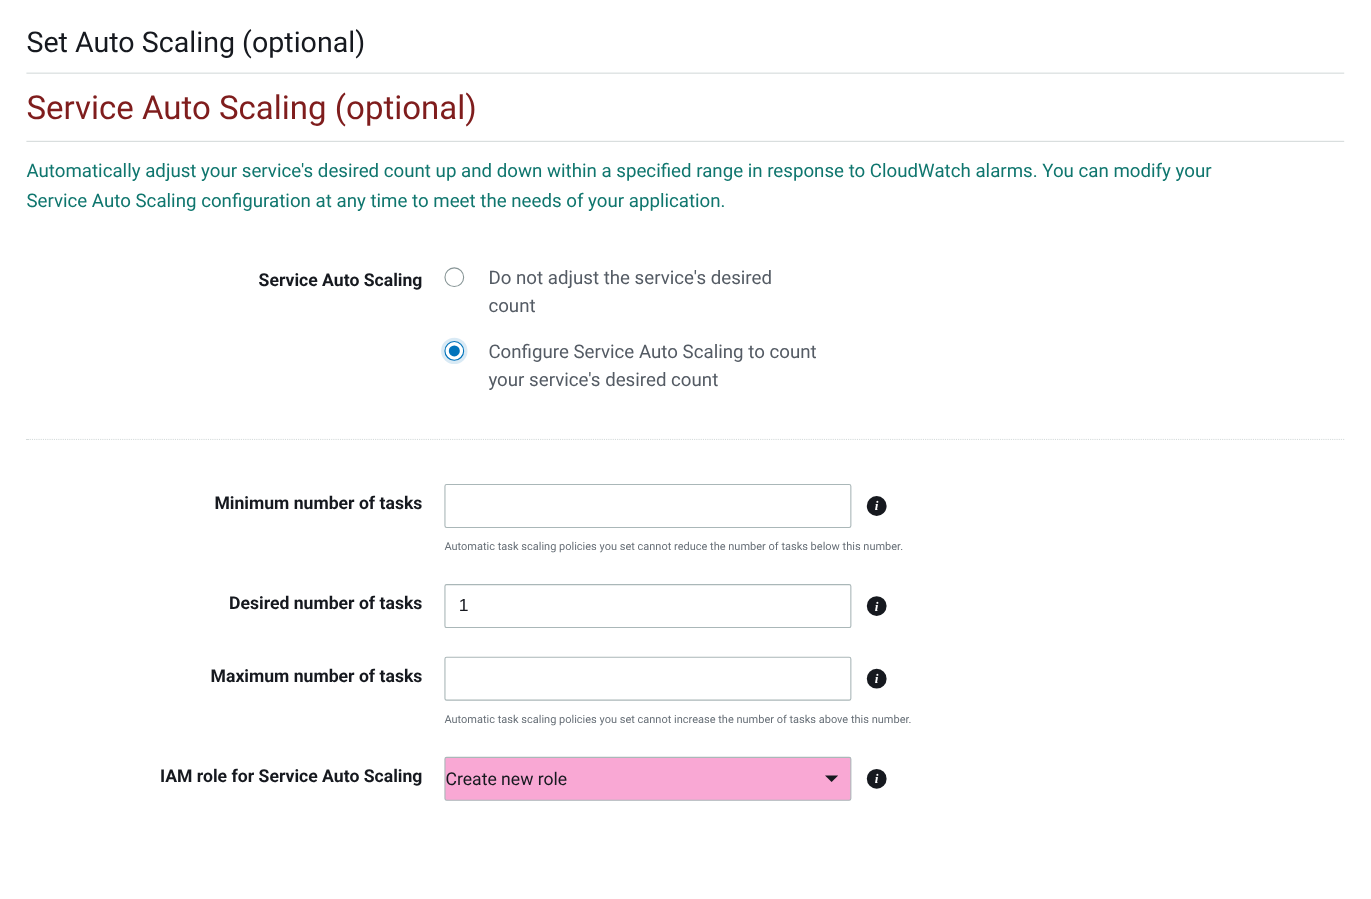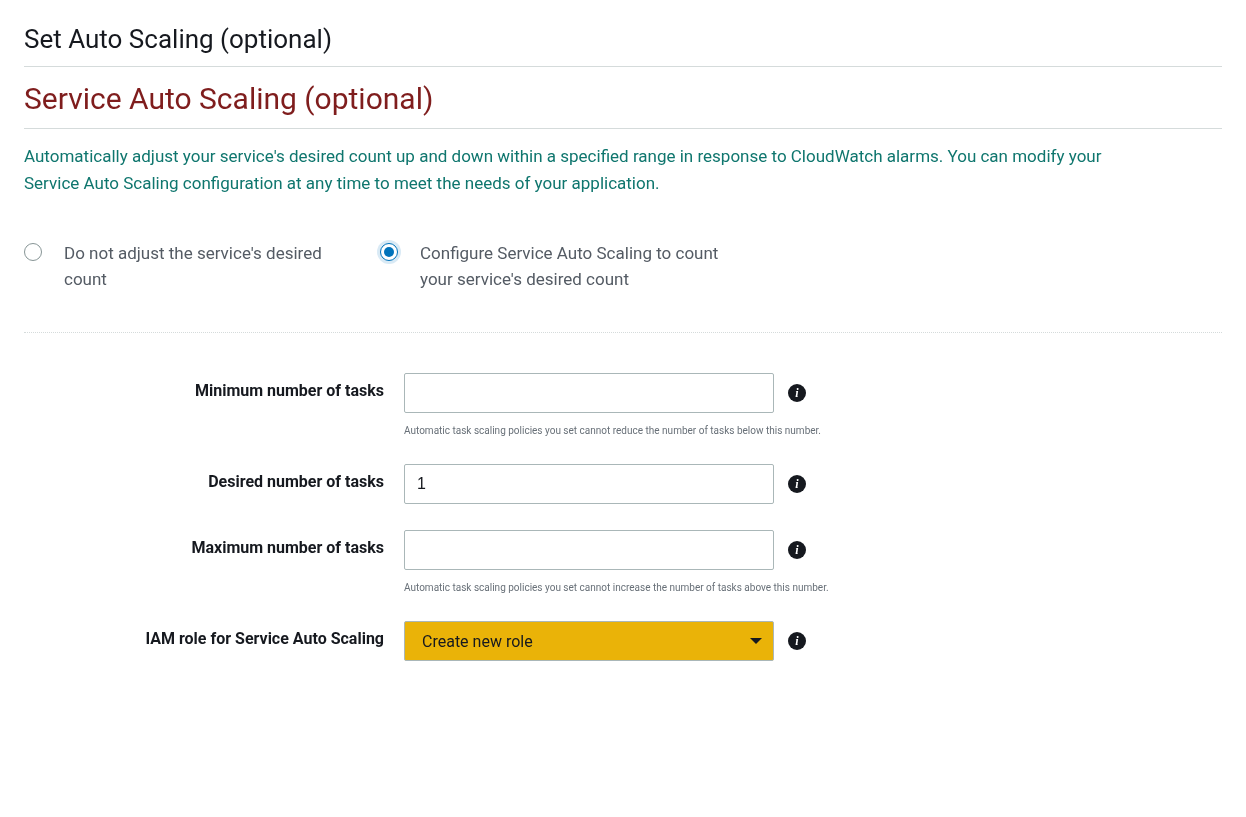--- a/index.html
+++ b/index.html
@@ -54,20 +54,21 @@
   padding-top: 8px;
 }
 .form-control-col {
   flex: 1;
   display: flex;
   flex-direction: column;
   max-width: 760px;
 }
 .radio-group {
   display: flex;
+  flex-direction: column;
   gap: 16px;
   padding-top: 4px;
 }
 .radio-item {
   display: flex;
   align-items: flex-start;
   gap: 22px;
 }
 .radio-outer {
   width: 18px;
@@ -141,24 +142,24 @@
 }
 .select-wrapper {
   position: relative;
   width: 370px;
 }
 .select-box {
   width: 100%;
   height: 40px;
   border: 1px solid #aab7b8;
   border-radius: 2px;
-  padding: 0 36px 0 17px;
+  padding: 0 36px 0 0;
   font-size: 16px;
   color: #16191f;
-  background: #eab308;
+  background: #f9a8d4;
   display: flex;
   align-items: center;
   cursor: pointer;
 }
 .caret-down {
   position: absolute;
   right: 12px;
   top: 50%;
   transform: translateY(-50%);
   width: 0;
@@ -176,20 +177,21 @@
 <hr class="hr-line">
 
 <h2 class="section-title">Service Auto Scaling (optional)</h2>
 <hr class="hr-line">
 
 <p class="description">Automatically adjust your service's desired count up and down within a specified range in response to CloudWatch alarms. You can modify your Service Auto Scaling configuration at any time to meet the needs of your application.</p>
 
 <div class="form-area">
 
   <div class="form-row">
+    <div class="form-label">Service Auto Scaling</div>
     <div class="form-control-col">
       <div class="radio-group">
         <div class="radio-item">
           <span class="radio-outer"></span>
           <span class="radio-label">Do not adjust the service's desired count</span>
         </div>
         <div class="radio-item">
           <span class="radio-outer selected">
               <span class="radio-inner"></span>
             </span>

